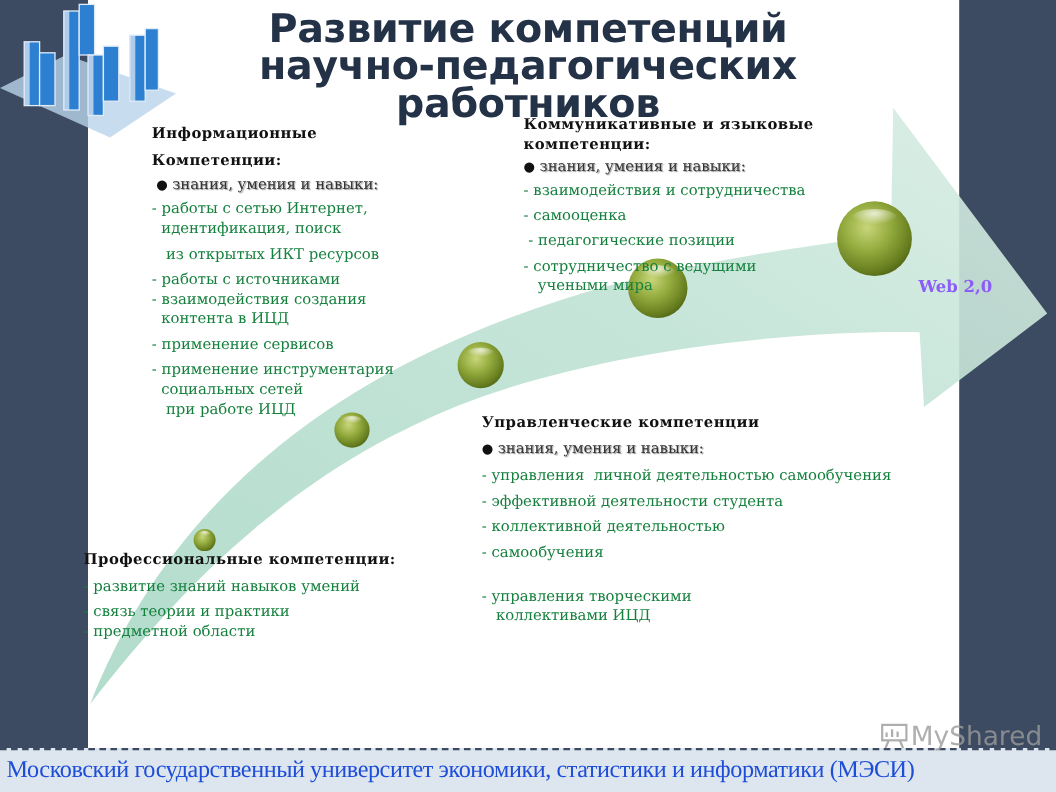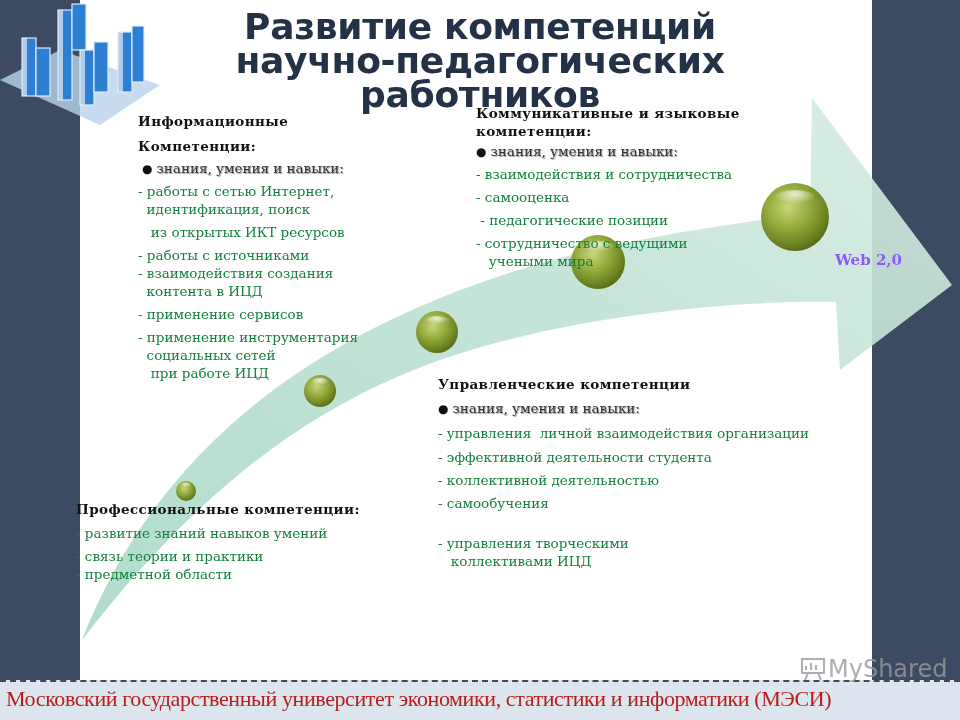--- a/index.html
+++ b/index.html
@@ -46,21 +46,21 @@
   .footer-band {
     position: absolute; left: 0; top: 680px; width: 960px; height: 40px;
     background: #dde5ef;
   }
   .footer-dash {
     position: absolute; left: 0; top: 680px; width: 960px; height: 0;
     border-top: 2px dashed #3c4b61;
   }
   .footer-text {
     position: absolute; left: 6px; top: 686px;
-    font-family: "Liberation Serif", serif; font-size: 22px; color: #b91c1c;
+    font-family: "Liberation Serif", serif; font-size: 22px; color: #1d4ed8;
     letter-spacing: -0.4px; white-space: nowrap;
   }
   .watermark {
     position: absolute; left: 800px; top: 655px;
     font-family: "DejaVu Sans", sans-serif; font-size: 24px; color: #9a9a9a;
     opacity: 0.8; white-space: nowrap;
   }
   .watermark .wm-icon {
     display: inline-block; width: 26px; height: 24px; vertical-align: -4px; margin-right: 2px;
   }
@@ -178,21 +178,21 @@
   <div class="item">   учеными мира</div>
 </div>
 
 <div class="web20">Web 2,0</div>
 
 <div class="block" style="left:438px; top:375px;">
   <div class="head" style="margin-bottom:6px;">Управленческие  компетенции</div>
   <div class="bullet" style="margin-bottom:6px;">
     <span class="dot">●</span><span>знания, умения и навыки:</span>
   </div>
-  <div class="item" style="margin-bottom:6px;">- управления  личной взаимодействия организации</div>
+  <div class="item" style="margin-bottom:6px;">- управления  личной деятельностью самообучения</div>
   <div class="item" style="margin-bottom:5px;">- эффективной деятельности студента</div>
   <div class="item" style="margin-bottom:5px;">- коллективной деятельностью</div>
   <div class="item" style="margin-bottom:22px;">- самообучения</div>
   <div class="item">- управления творческими</div>
   <div class="item">   коллективами ИЦД</div>
 </div>
 
 <div class="block" style="left:76px; top:500px;">
   <div class="head" style="margin-bottom:6px;">Профессиональные компетенции:</div>
   <div class="item" style="margin-bottom:5px;">- развитие знаний навыков умений</div>

